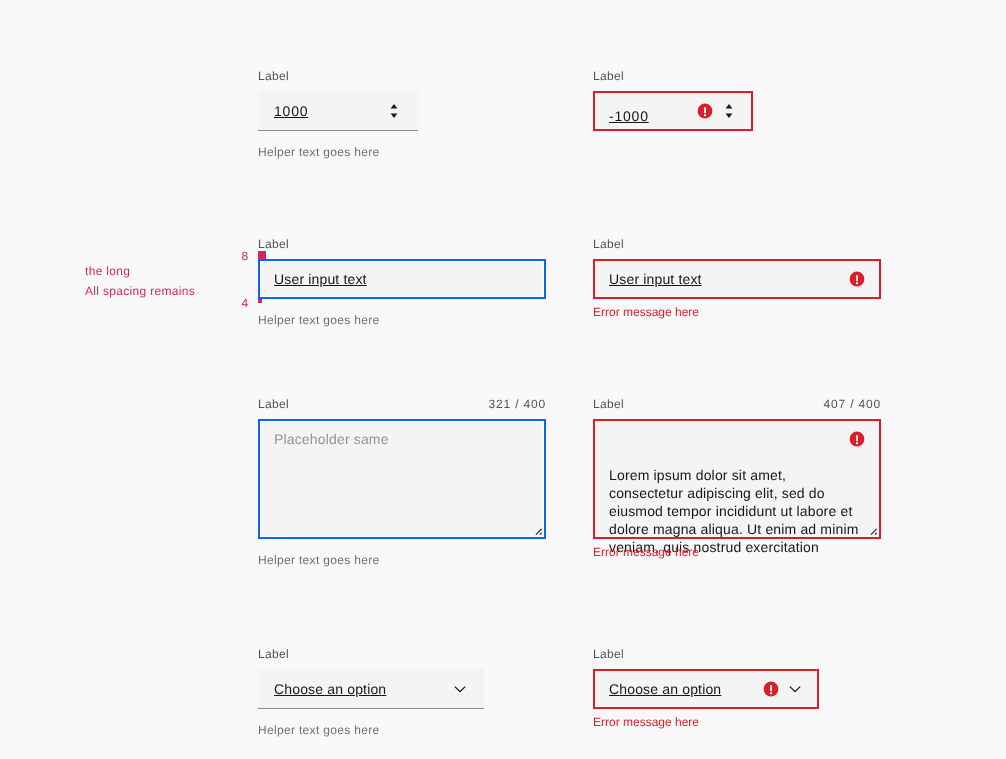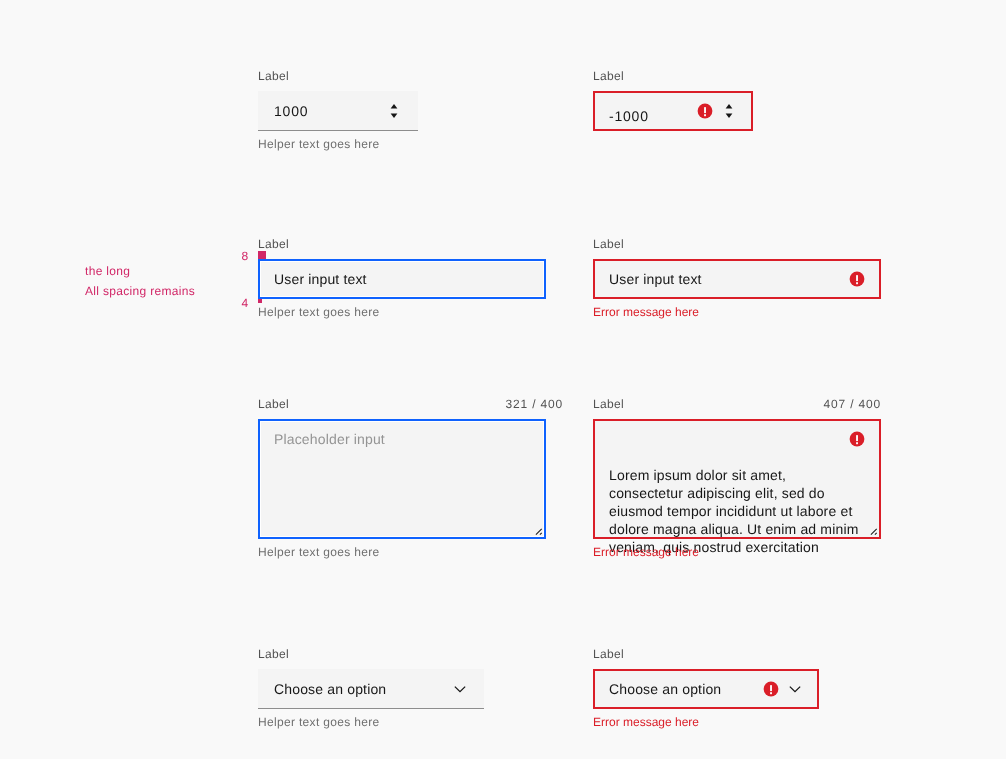--- a/index.html
+++ b/index.html
@@ -13,21 +13,21 @@
   }
   .canvas { position:relative; width:1006px; height:759px; }
   .abs { position:absolute; }
 
   .lbl {
     font-size:12px; line-height:16px; color:#525252;
     letter-spacing:0.32px; white-space:nowrap;
   }
   .helper {
     font-size:12px; line-height:16px; color:#6f6f6f;
-    letter-spacing:0.32px; white-space:nowrap;
+    letter-spacing:0.32px; white-space:nowrap;margin-top:8px;
   }
   .err {
     font-size:12px; line-height:16px; color:#da1e28;
     letter-spacing:0px;
   }
   .counter {
     font-size:12px; line-height:16px; color:#525252;
     letter-spacing:0.82px; white-space:nowrap; text-align:right;
   }
 
@@ -36,21 +36,21 @@
     box-sizing:border-box;
     background:#f4f4f4;
     font-size:14px; line-height:18px; color:#161616;
     letter-spacing:0.16px;
     border:0;
   }
   .fld.plain { border-bottom:1px solid #8d8d8d; }
   .fld.focusring { box-shadow: inset 0 0 0 2px #0f62fe, inset 0 0 0 3px #ffffff; }
   .fld.errorring { box-shadow: inset 0 0 0 2px #da1e28; }
 
-  .val { position:absolute; left:16px; }
+  .val { position:absolute; left:16px;text-decoration:underline; }
   .val.numeric { letter-spacing:0.78px; }
 
   .spinico { position:absolute; display:block; }
 
   .ico { position:absolute; display:block; }
 
   .annot { color:#d12767; font-size:12px; line-height:16px; white-space:nowrap; letter-spacing:0.32px; }
   .num { color:#d12767; font-size:12px; line-height:16px; text-align:right; white-space:nowrap; letter-spacing:0.9px; }
   .mk { background:#d12767; position:absolute; }
 
@@ -113,23 +113,23 @@
   <div class="abs lbl" style="left:593px;top:235.5px;">Label</div>
   <div class="fld errorring" style="left:593px;top:259px;width:288px;height:40px;">
     <span class="val" style="top:11px;">User input text</span>
     <svg class="ico" width="16" height="16" viewBox="0 0 16 16" style="left:256px;top:12px;">
         <use href="#err16"></use>
       </svg>
   </div>
   <div class="abs err" style="left:593px;top:303.7px;">Error message here</div>
 
   <div class="abs lbl" style="left:258px;top:395.5px;">Label</div>
-  <div class="abs counter" style="left:403px;top:395.5px;width:160px;">321 / 400</div>
+  <div class="abs counter" style="left:386px;top:395.5px;width:160px;">321 / 400</div>
   <div class="fld focusring" style="left:258px;top:419px;width:288px;height:120px;">
-    <div class="tatext" style="top:11px;color:#949494;width:240px;">Placeholder input</div>
+    <div class="tatext" style="top:11px;color:#949494;width:240px;">Placeholder same</div>
     <svg class="ico" style="left:276px;top:108px;" width="9" height="9" viewBox="0 0 9 9">
       <path d="M1.9 7.6 L7.7 1.9 M5.9 7.6 L7.7 5.8" stroke="#1a1a1a" stroke-width="1.05" stroke-linecap="butt" fill="none"></path>
     </svg>
   </div>
   <div class="abs helper" style="left:258px;top:543.7px;">Helper text goes here</div>
 
   <div class="abs lbl" style="left:593px;top:395.5px;">Label</div>
   <div class="abs counter" style="left:721px;top:395.5px;width:160px;">407 / 400</div>
   <div class="fld errorring" style="left:593px;top:419px;width:288px;height:120px;">
     <div class="tatext" style="top:11px;width:252px;margin-top:36px;">Lorem ipsum dolor sit amet, consectetur adipiscing elit, sed do eiusmod tempor incididunt ut labore et dolore magna aliqua. Ut enim ad minim veniam, quis nostrud exercitation</div>

